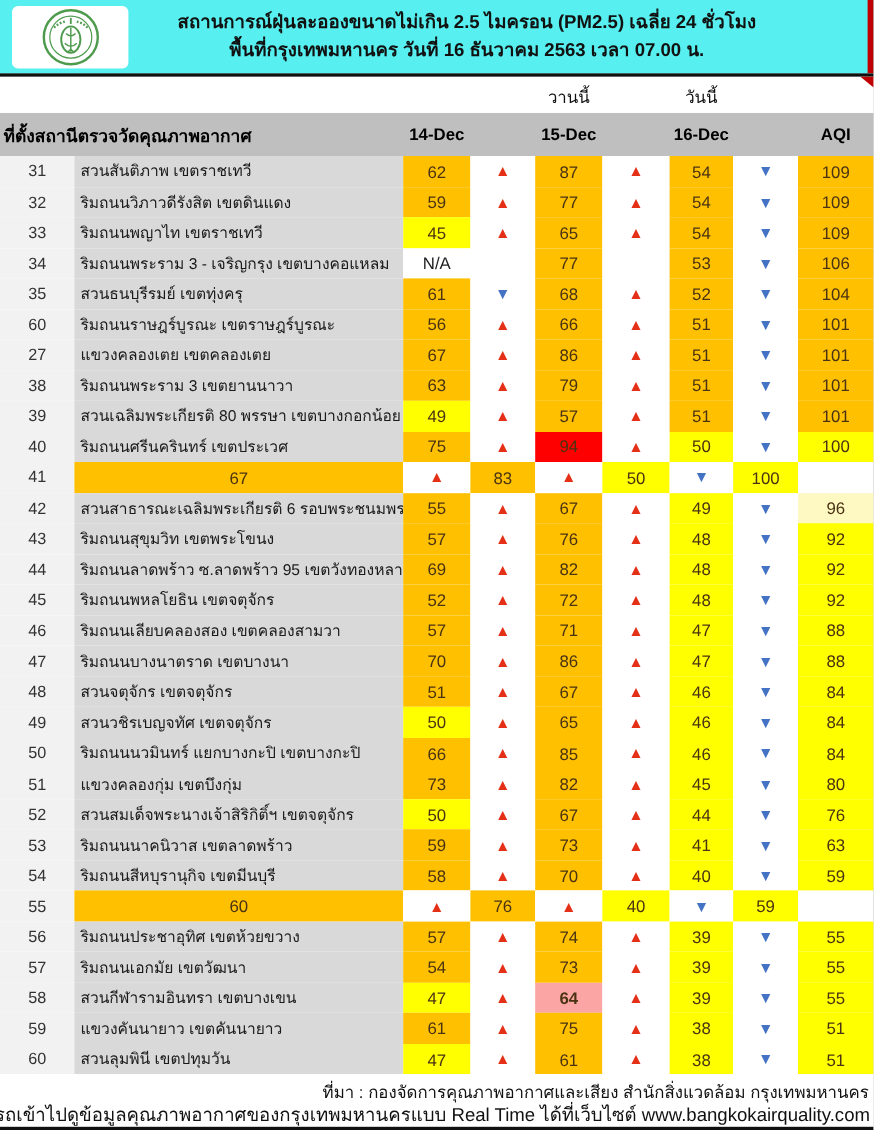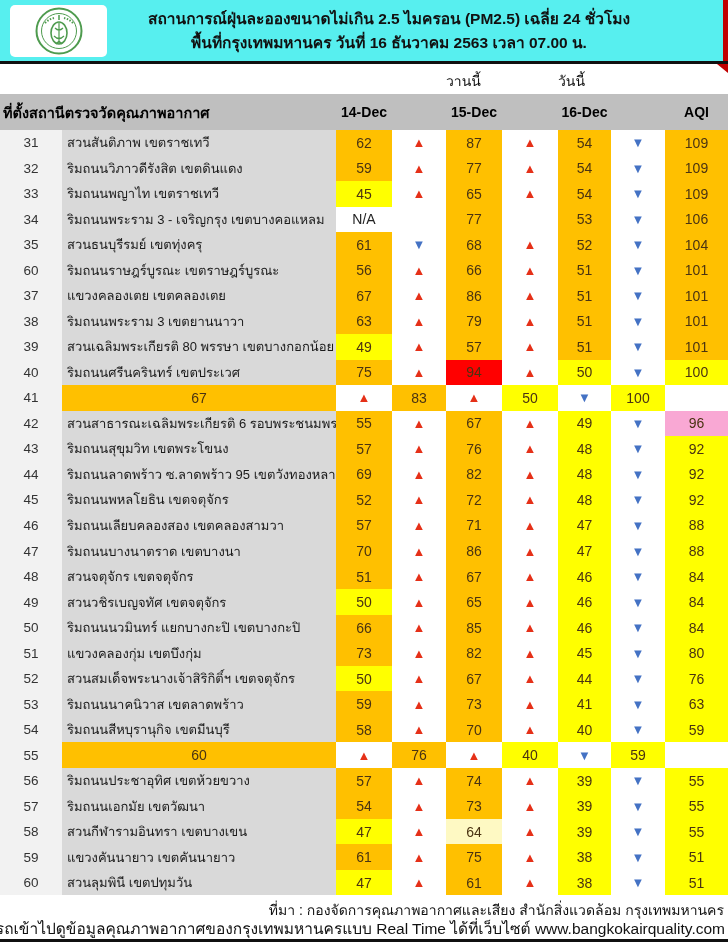--- a/index.html
+++ b/index.html
@@ -9,21 +9,21 @@
   
   .header { position:relative; width:728px; height:61px; background:#57EFEF; }
   .logo-box { position:absolute; left:10px; top:5px; width:97px; height:52px; background:#fff; border-radius:5px; display:flex; align-items:center; justify-content:center; }
   .titles { position:absolute; left:120px; right:70px; top:0; height:61px; display:flex; flex-direction:column; justify-content:center; gap:6px; text-align:center; }
   .title-line { font-size:15.5px; font-weight:bold; color:#111; line-height:1.1; }
   .red-strip { position:absolute; right:0; top:0; width:5px; height:61px; background:#C00000; }
   .black-line { width:728px; height:3px; background:#101010; }
 
   
   .subhead { position:relative; width:728px; height:30px; background:#fff; }
-  .subhead .day-label { position:absolute; bottom:2px; font-size:14px; color:#111; }
+  .subhead .day-label { position:absolute; bottom:2px; font-size:14px; color:#111; text-align:center; }
   .lbl-yesterday { left:446px; width:56px; }
   .lbl-today { left:558px; width:53px; }
   .corner-flag { position:absolute; right:0; top:0; width:0; height:0; border-top:9px solid #C00000; border-left:11px solid transparent; }
 
   
   .grid { display:grid; grid-template-columns:62px 274px 56px 54px 56px 56px 53px 54px 63px; }
 
   
   .col-head { width:728px; height:36px; background:#BFBFBF; align-items:center; }
   .col-head .station-h { grid-column:1 / 3; font-size:14.5px; font-weight:bold; color:#000; padding-left:3px; white-space:nowrap; overflow:hidden; }
@@ -152,21 +152,21 @@
       <div class="cell val-cell" style="background: rgb(255, 192, 0);">56</div>
       <div class="cell arrow-cell" style="color: rgb(229, 48, 24);">▲</div>
       <div class="cell val-cell" style="background: rgb(255, 192, 0);">66</div>
       <div class="cell arrow-cell" style="color: rgb(229, 48, 24);">▲</div>
       <div class="cell val-cell" style="background: rgb(255, 192, 0);">51</div>
       <div class="cell arrow-cell" style="color: rgb(68, 114, 196);">▼</div>
       <div class="cell val-cell" style="background: rgb(255, 192, 0);">101</div>
     </div>
 
     <div class="grid row">
-      <div class="cell num-cell">37</div>
+      <div class="cell num-cell">27</div>
       <div class="cell station-cell">แขวงคลองเตย เขตคลองเตย</div>
       <div class="cell val-cell" style="background: rgb(255, 192, 0);">67</div>
       <div class="cell arrow-cell" style="color: rgb(229, 48, 24);">▲</div>
       <div class="cell val-cell" style="background: rgb(255, 192, 0);">86</div>
       <div class="cell arrow-cell" style="color: rgb(229, 48, 24);">▲</div>
       <div class="cell val-cell" style="background: rgb(255, 192, 0);">51</div>
       <div class="cell arrow-cell" style="color: rgb(68, 114, 196);">▼</div>
       <div class="cell val-cell" style="background: rgb(255, 192, 0);">101</div>
     </div>
 
@@ -219,21 +219,21 @@
 
     <div class="grid row">
       <div class="cell num-cell">42</div>
       <div class="cell station-cell">สวนสาธารณะเฉลิมพระเกียรติ 6 รอบพระชนมพรรษา</div>
       <div class="cell val-cell" style="background: rgb(255, 192, 0);">55</div>
       <div class="cell arrow-cell" style="color: rgb(229, 48, 24);">▲</div>
       <div class="cell val-cell" style="background: rgb(255, 192, 0);">67</div>
       <div class="cell arrow-cell" style="color: rgb(229, 48, 24);">▲</div>
       <div class="cell val-cell" style="background: rgb(255, 255, 0);">49</div>
       <div class="cell arrow-cell" style="color: rgb(68, 114, 196);">▼</div>
-      <div class="cell val-cell" style="background: #f9a8d4;">96</div>
+      <div class="cell val-cell" style="background: #fef9c3;">96</div>
     </div>
 
     <div class="grid row">
       <div class="cell num-cell">43</div>
       <div class="cell station-cell">ริมถนนสุขุมวิท เขตพระโขนง</div>
       <div class="cell val-cell" style="background: rgb(255, 192, 0);">57</div>
       <div class="cell arrow-cell" style="color: rgb(229, 48, 24);">▲</div>
       <div class="cell val-cell" style="background: rgb(255, 192, 0);">76</div>
       <div class="cell arrow-cell" style="color: rgb(229, 48, 24);">▲</div>
       <div class="cell val-cell" style="background: rgb(255, 255, 0);">48</div>
@@ -406,21 +406,21 @@
       <div class="cell val-cell" style="background: rgb(255, 255, 0);">39</div>
       <div class="cell arrow-cell" style="color: rgb(68, 114, 196);">▼</div>
       <div class="cell val-cell" style="background: rgb(255, 255, 0);">55</div>
     </div>
 
     <div class="grid row">
       <div class="cell num-cell">58</div>
       <div class="cell station-cell">สวนกีฬารามอินทรา เขตบางเขน</div>
       <div class="cell val-cell" style="background: rgb(255, 255, 0);">47</div>
       <div class="cell arrow-cell" style="color: rgb(229, 48, 24);">▲</div>
-      <div class="cell val-cell" style="background: #fef9c3;">64</div>
+      <div class="cell val-cell" style="background: #fca5a5; font-weight: bold;">64</div>
       <div class="cell arrow-cell" style="color: rgb(229, 48, 24);">▲</div>
       <div class="cell val-cell" style="background: rgb(255, 255, 0);">39</div>
       <div class="cell arrow-cell" style="color: rgb(68, 114, 196);">▼</div>
       <div class="cell val-cell" style="background: rgb(255, 255, 0);">55</div>
     </div>
 
     <div class="grid row">
       <div class="cell num-cell">59</div>
       <div class="cell station-cell">แขวงคันนายาว เขตคันนายาว</div>
       <div class="cell val-cell" style="background: rgb(255, 192, 0);">61</div>

